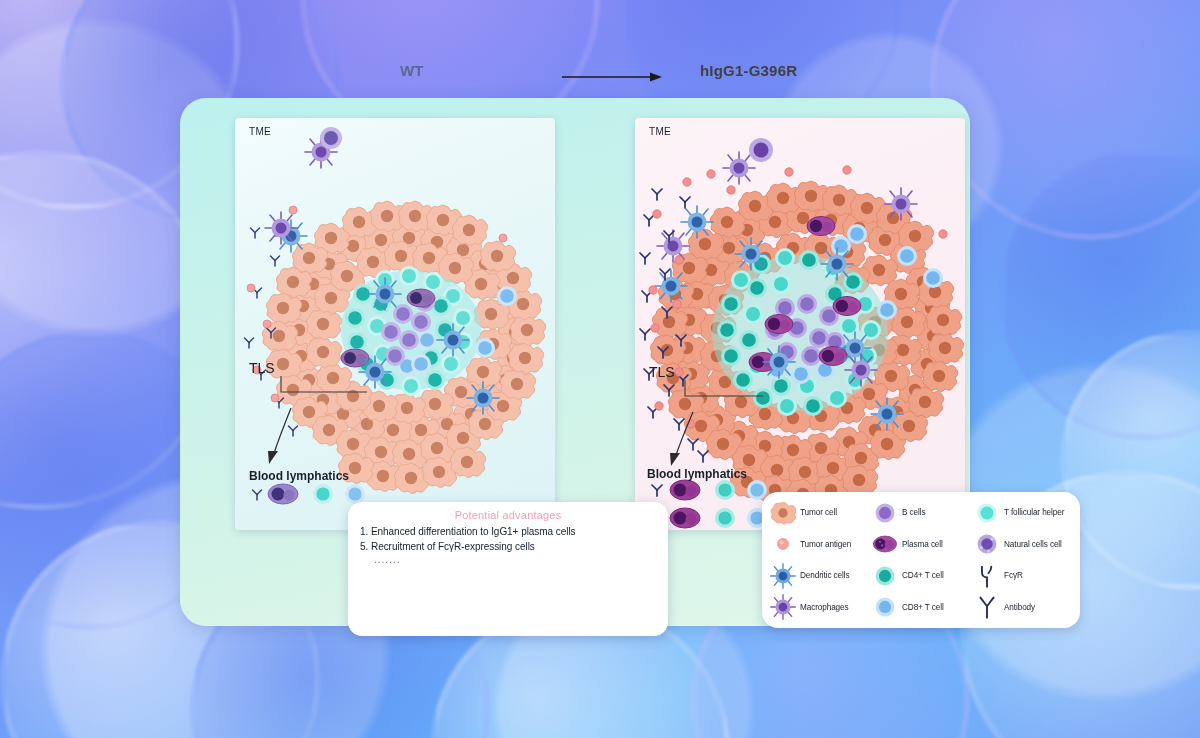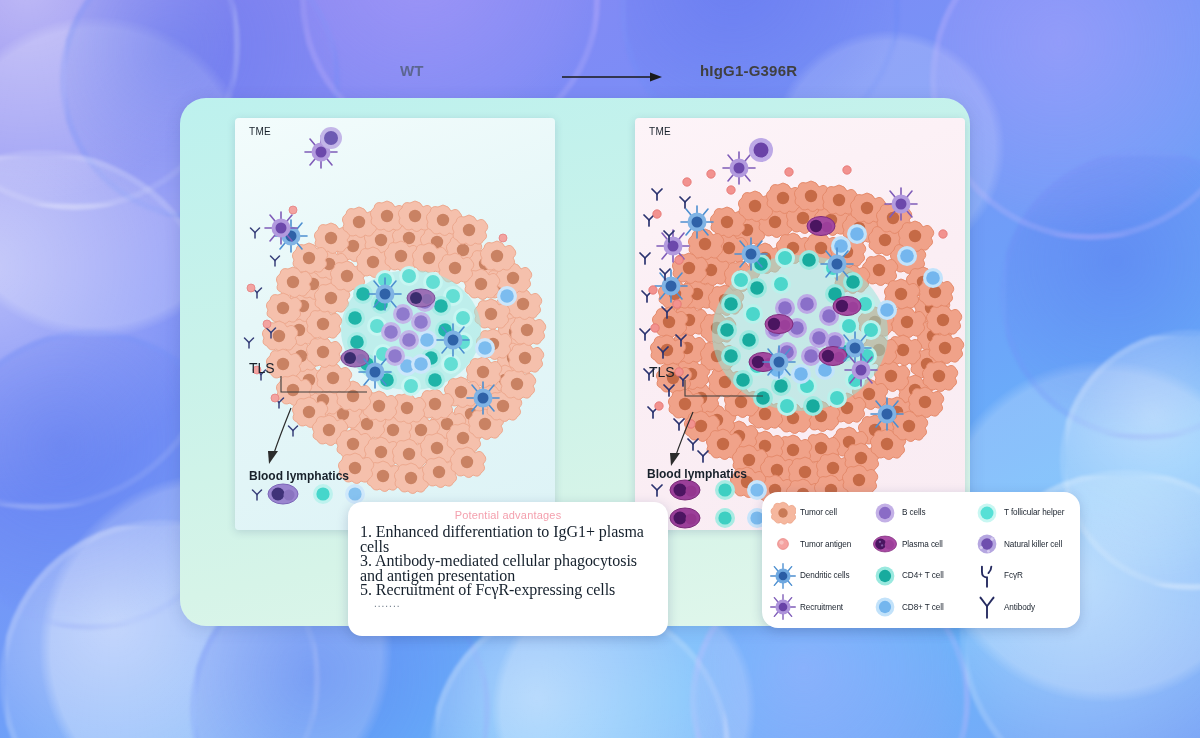--- a/index.html
+++ b/index.html
@@ -83,23 +83,22 @@
     background: #fff; border-radius: 14px;
     box-shadow: 0 3px 12px rgba(40,60,120,.22);
     padding: 7px 12px 0 12px;
   }
   #adv-title {
     color: #f4a0ae; font-size: 11px; text-align: center; margin-bottom: 4px;
     letter-spacing: .2px;
   }
   #adv ol { list-style: none; }
   #adv li {
-    font-size: 16px; color: #15202c; line-height: 14.5px;
+    font-size: 10px; color: #15202c; line-height: 14.5px;
     letter-spacing: -.05px;
-    font-family: Liberation Serif, serif;
   }
   #adv .dots { font-size: 10px; color: #6b7785; padding-left: 14px; letter-spacing: 1px; }
 
   
   #legend {
     position: absolute; left: 762px; top: 492px;
     width: 318px; height: 136px;
     background: #fff; border-radius: 16px;
     box-shadow: 0 3px 12px rgba(40,60,120,.22);
     display: grid;
@@ -686,21 +685,20 @@
     <div class="panel-title">TME</div>
     <div class="tls-label" style="left:14px; top:246px;">TLS</div>
     <div class="bl-label" style="left:12px; top:349px;">Blood lymphatics</div>
   </div>
 </div>
 
 <div id="adv">
   <div id="adv-title">Potential advantages</div>
   <ol>
     <li>1. Enhanced differentiation to IgG1+ plasma cells</li>
-    <li>3. Antibody-mediated cellular phagocytosis and antigen presentation</li>
     <li>5. Recruitment of FcγR-expressing cells</li>
   </ol>
   <div class="dots">.......</div>
 </div>
 
 <div id="legend">
 
   <div class="lg-item">
     <svg class="lg-ico" viewBox="-18 -18 36 36">
       <path d="M0,-15 Q6,-14 8,-9 Q14,-13 17,-7 Q21,-3 16,2 Q20,7 14,11 Q12,16 6,13 Q2,18 -3,13 Q-9,16 -12,10 Q-18,8 -15,2 Q-19,-4 -13,-8 Q-12,-15 -5,-13 Z" fill="#f5b79e" stroke="#eca083" stroke-width="1"></path>
@@ -745,21 +743,21 @@
   </div>
 
   <div class="lg-item">
     <svg class="lg-ico" viewBox="-18 -18 36 36">
       <circle r="13" fill="#b5a6e0"></circle>
         <circle r="8" fill="#6f4fae"></circle>
       <circle cx="7" cy="-7" r="2.4" fill="#d7ccf0"></circle>
         <circle cx="-8" cy="5" r="2.2" fill="#d7ccf0"></circle>
       <circle cx="2" cy="10" r="2" fill="#d7ccf0"></circle>
     </svg>
-    <span class="lg-txt">Natural killer cell</span>
+    <span class="lg-txt">Natural cells cell</span>
   </div>
 
   <div class="lg-item">
     <svg class="lg-ico" viewBox="-18 -18 36 36">
       <g stroke="#4d8fd0" stroke-width="1.9" stroke-linecap="round">
         <line x1="0" y1="-10" x2="0" y2="-17"></line>
           <line x1="7" y1="-7" x2="12" y2="-13"></line>
         <line x1="10" y1="0" x2="17" y2="0"></line>
           <line x1="7" y1="7" x2="12" y2="13"></line>
         <line x1="0" y1="10" x2="0" y2="17"></line>
@@ -797,21 +795,21 @@
         <line x1="10" y1="0" x2="17" y2="0"></line>
           <line x1="7" y1="7" x2="12" y2="13"></line>
         <line x1="0" y1="10" x2="0" y2="17"></line>
           <line x1="-7" y1="7" x2="-12" y2="13"></line>
         <line x1="-10" y1="0" x2="-17" y2="0"></line>
           <line x1="-7" y1="-7" x2="-12" y2="-13"></line>
       </g>
       <circle r="10.5" fill="#ad93da"></circle>
         <circle r="6" fill="#6843a7"></circle>
     </svg>
-    <span class="lg-txt">Recruitment</span>
+    <span class="lg-txt">Macrophages</span>
   </div>
 
   <div class="lg-item">
     <svg class="lg-ico" viewBox="-18 -18 36 36">
       <circle r="13" fill="#c2e2fa"></circle>
         <circle r="8.5" fill="#74b6ee"></circle>
     </svg>
     <span class="lg-txt">CD8+ T cell</span>
   </div>
 

